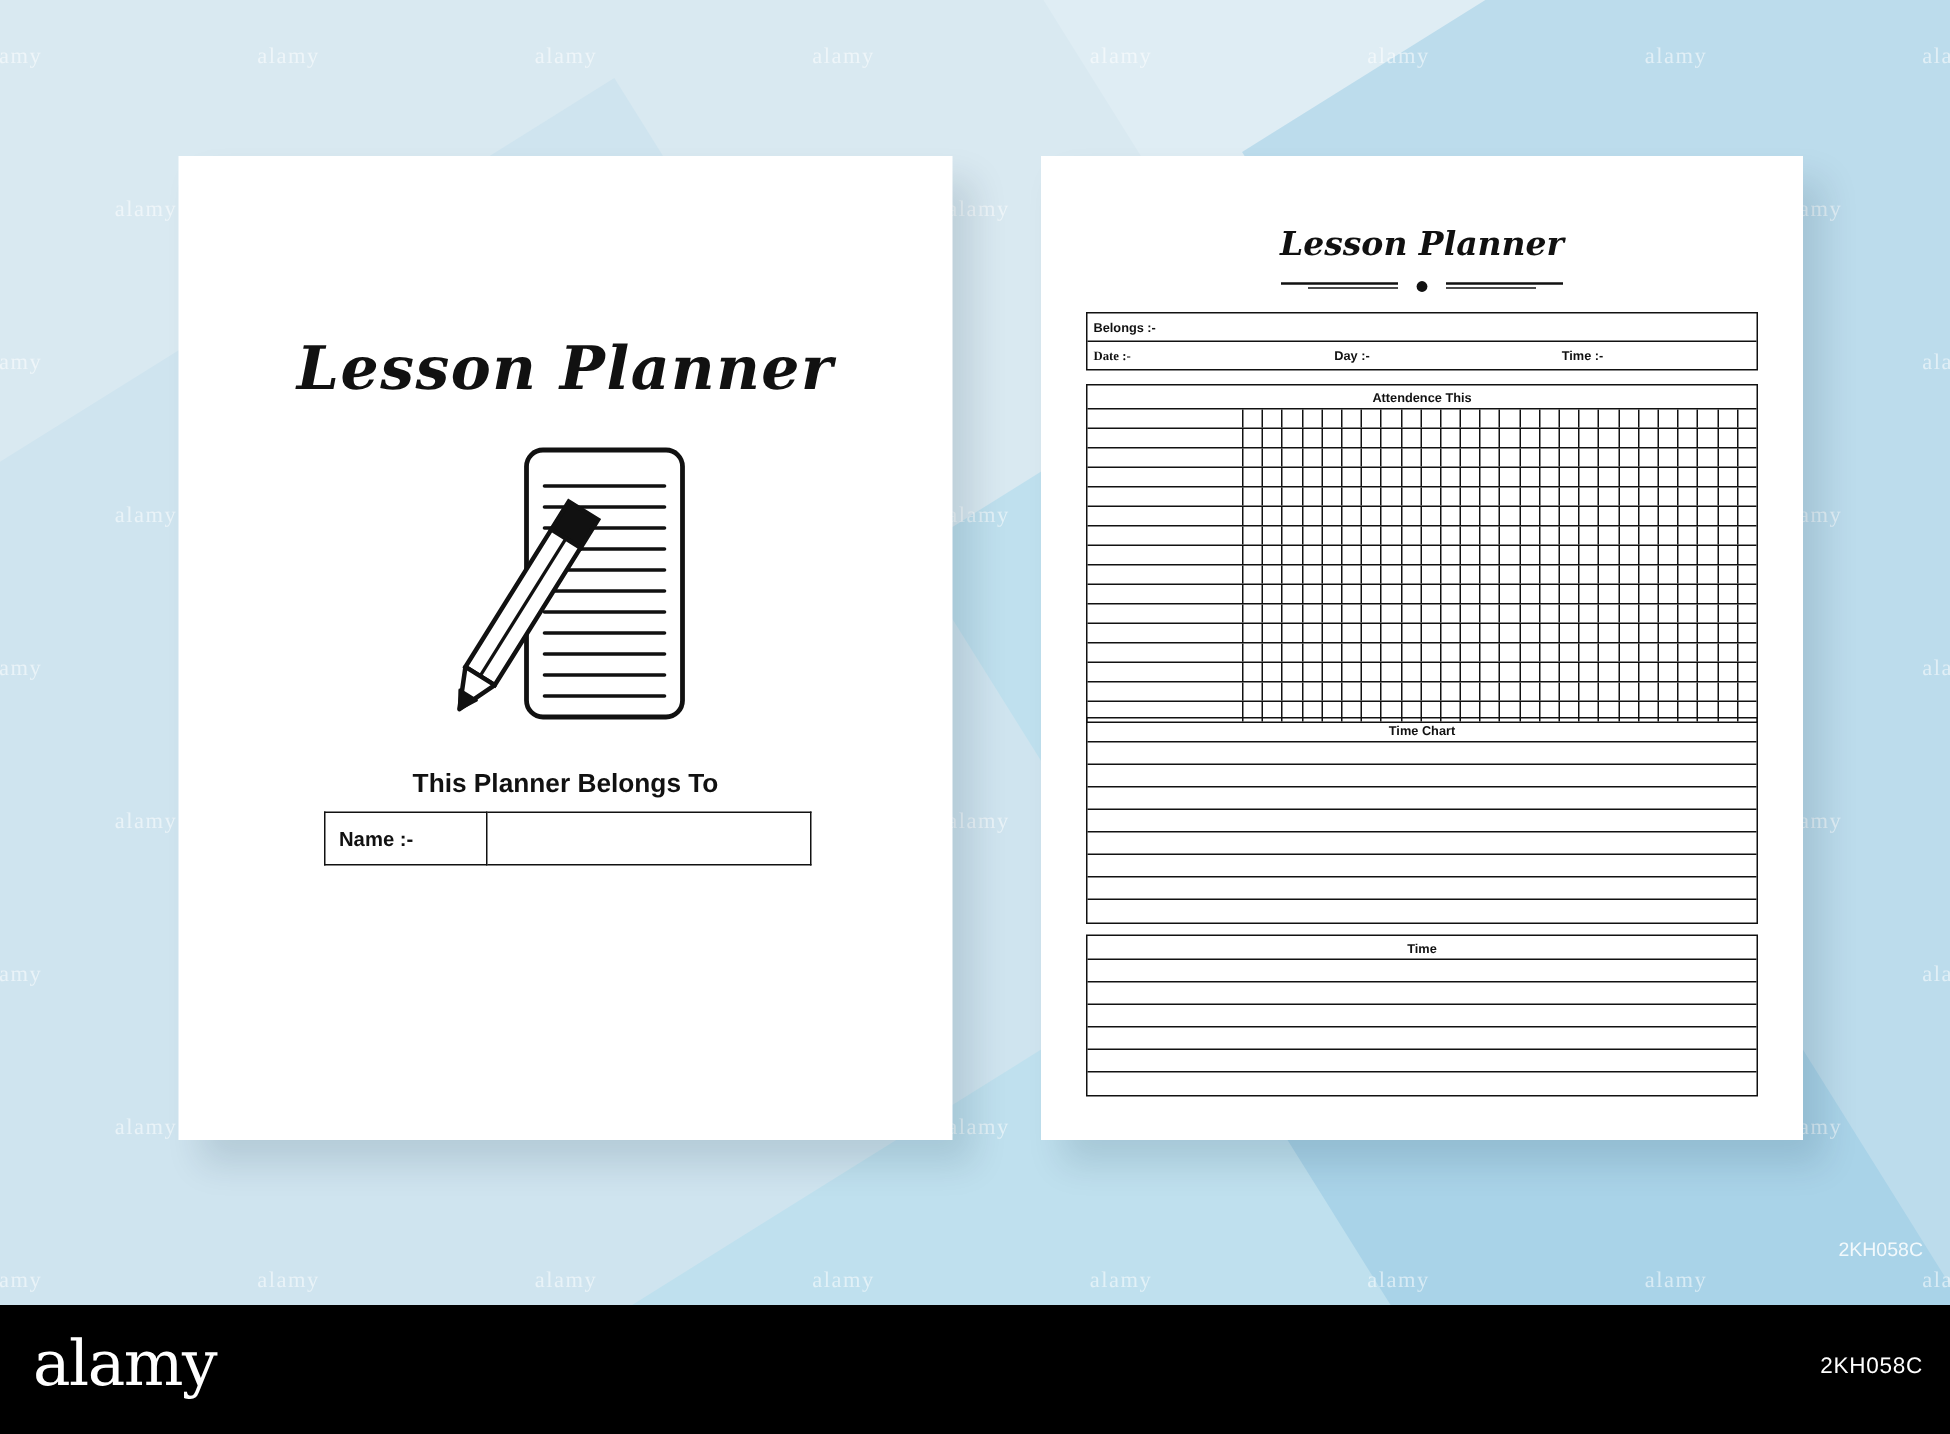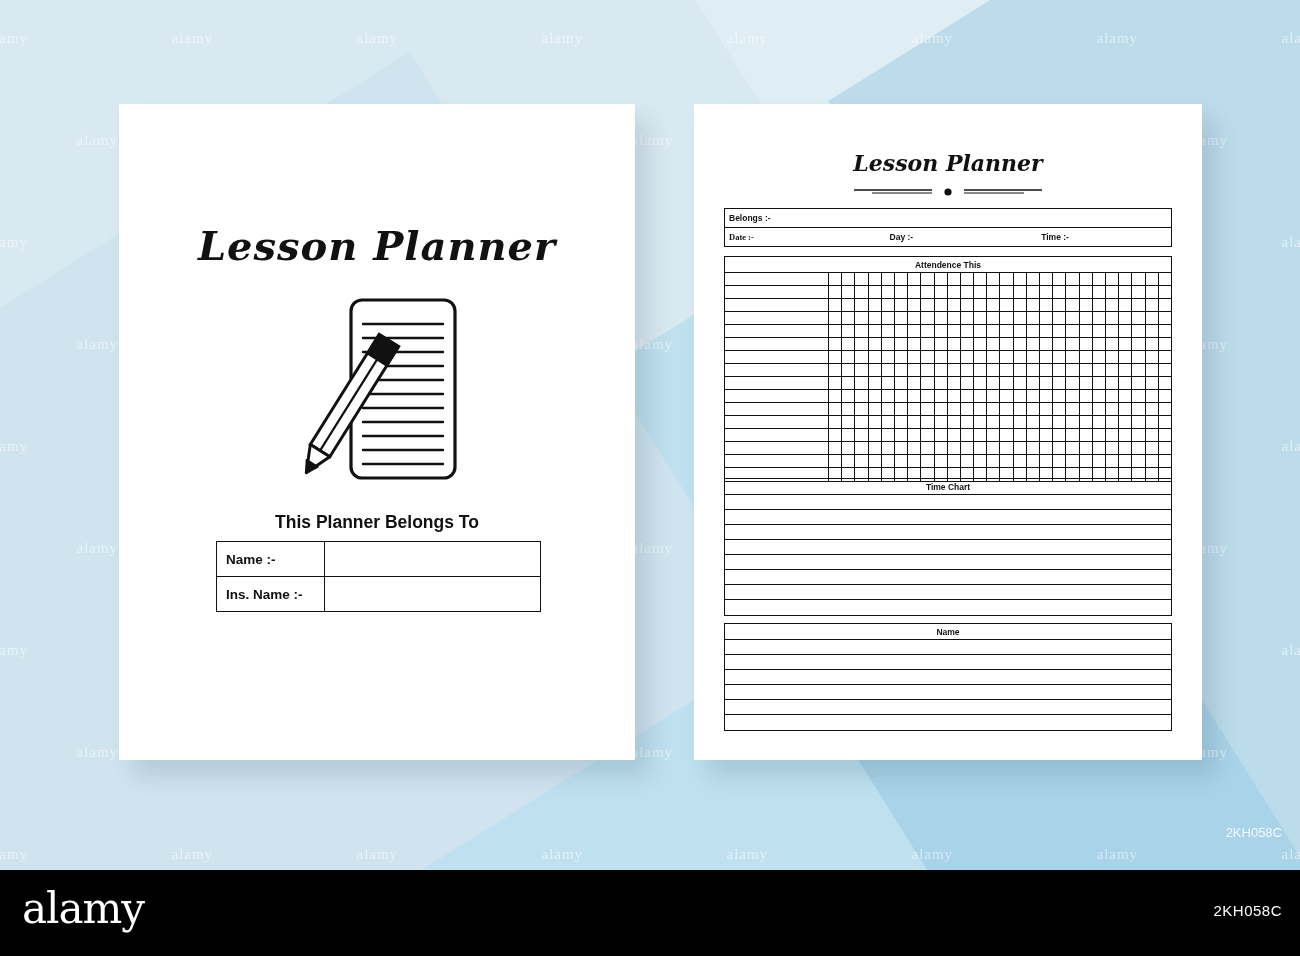--- a/index.html
+++ b/index.html
@@ -383,24 +383,20 @@
       </div>
 
       <div class="cover-belongs">This Planner Belongs To</div>
 
       <table class="cover-table">
         <tbody>
             <tr>
           <td class="label">Name :-</td>
           <td class="value"></td>
         </tr>
-        <tr>
-          <td class="label">Ins. Name :-</td>
-          <td class="value"></td>
-        </tr>
       </tbody>
         </table>
     </div>
   </div>
 
   <div class="page" id="page-interior">
     <div class="int-inner">
       <div class="int-title">Lesson Planner</div>
       <div class="title-rule">
         <svg width="192" height="12" viewBox="0 0 192 12" xmlns="http://www.w3.org/2000/svg">
@@ -945,21 +941,21 @@
             <div class="ln"></div>
             <div class="ln"></div>
             <div class="ln"></div>
             <div class="ln"></div>
             <div class="ln"></div>
             <div class="ln"></div>
           </div>
       </div>
 
       <div class="sheet box" style="top:519px;">
-        <div class="sec-head">Name</div>
+        <div class="sec-head">Time</div>
         <div class="lined" id="notes-lines">
             <div class="ln"></div>
             <div class="ln"></div>
             <div class="ln"></div>
             <div class="ln"></div>
             <div class="ln"></div>
             <div class="ln"></div>
           </div>
       </div>
     </div>

